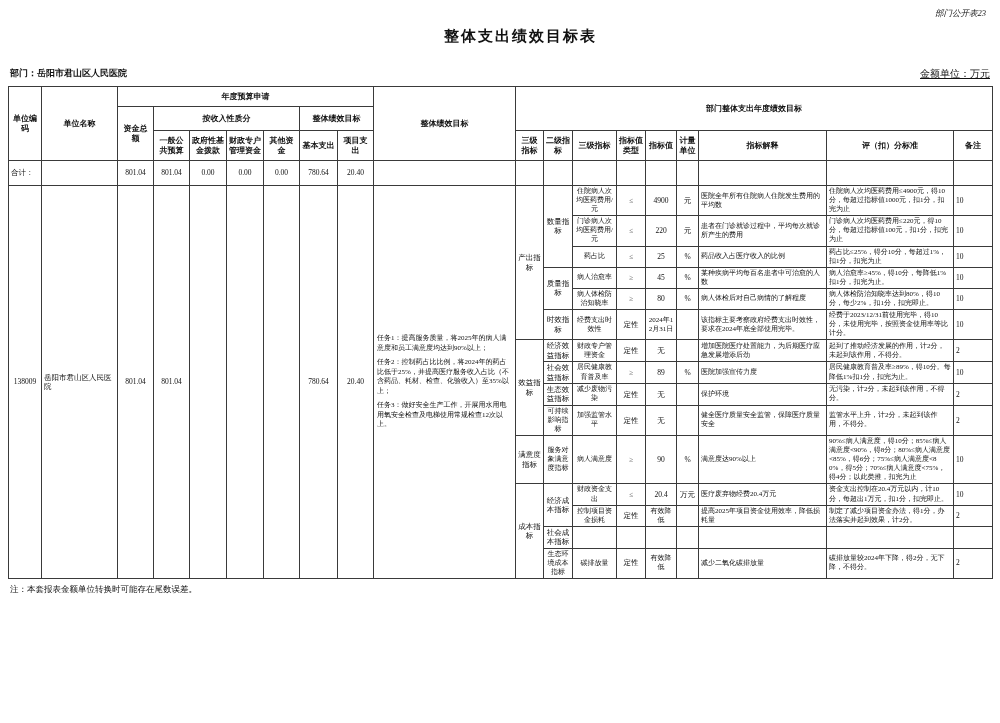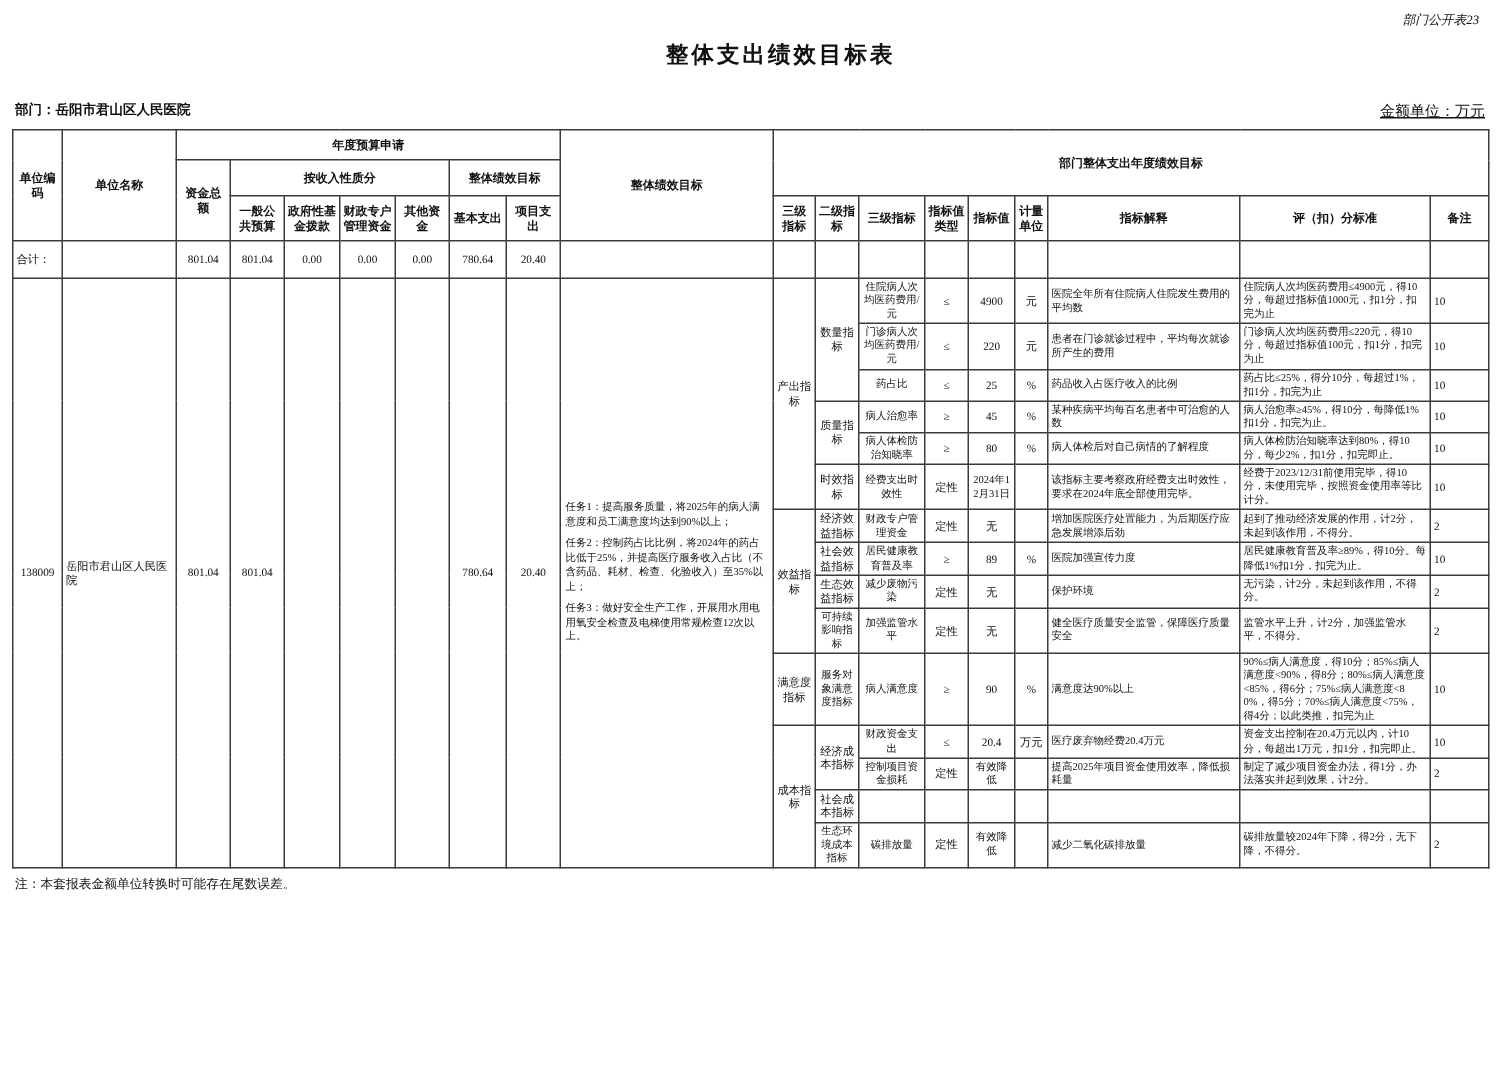--- a/index.html
+++ b/index.html
@@ -224,21 +224,21 @@
     <td>2</td>
   </tr>
 
   <tr style="height:21px">
     <td class="ctr sm">可持续影响指标</td>
     <td class="ctr sm">加强监管水平</td>
     <td class="ctr">定性</td>
     <td class="ctr">无</td>
     <td class="ctr"></td>
     <td class="sm">健全医疗质量安全监管，保障医疗质量安全</td>
-    <td class="sm">监管水平上升，计2分，加强监管水平，不得分。</td>
+    <td class="sm">监管水平上升，计2分，未起到该作用，不得分。</td>
     <td>2</td>
   </tr>
 
   <tr style="height:31px">
     <td class="ctr">满意度指标</td>
     <td class="ctr sm">服务对象满意度指标</td>
     <td class="ctr sm">病人满意度</td>
     <td class="ctr">≥</td>
     <td class="ctr">90</td>
     <td class="ctr">%</td>

